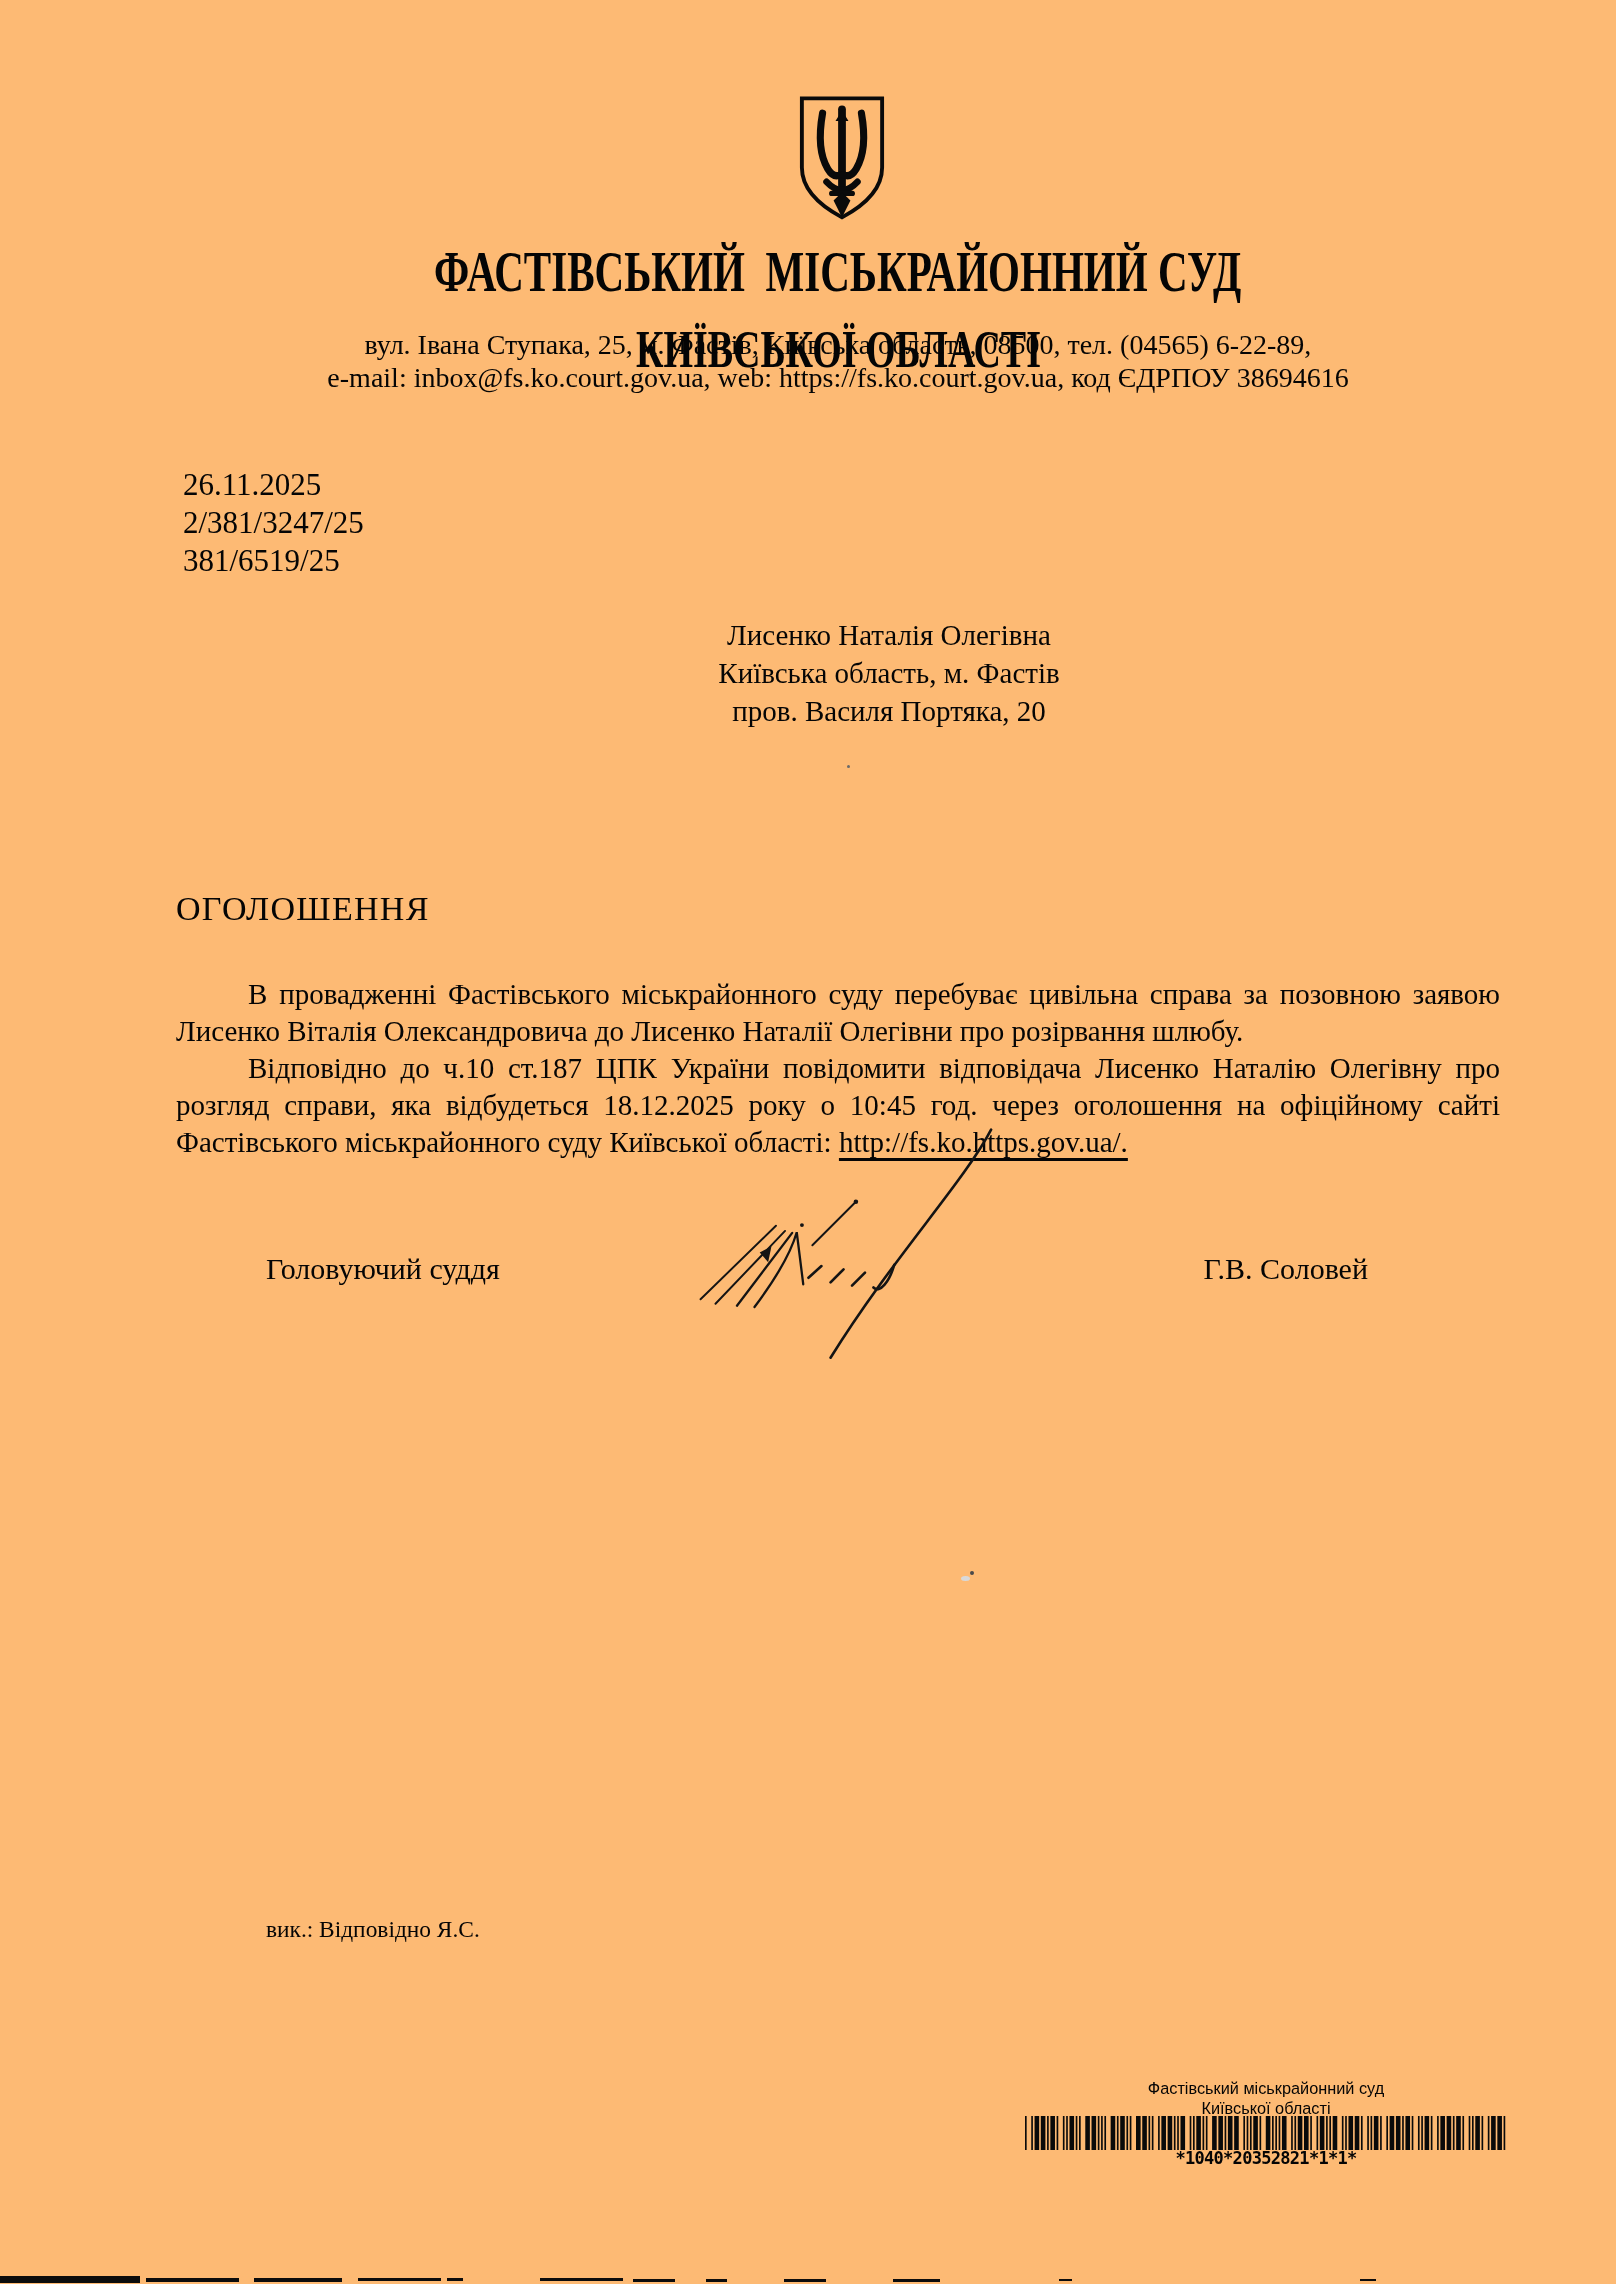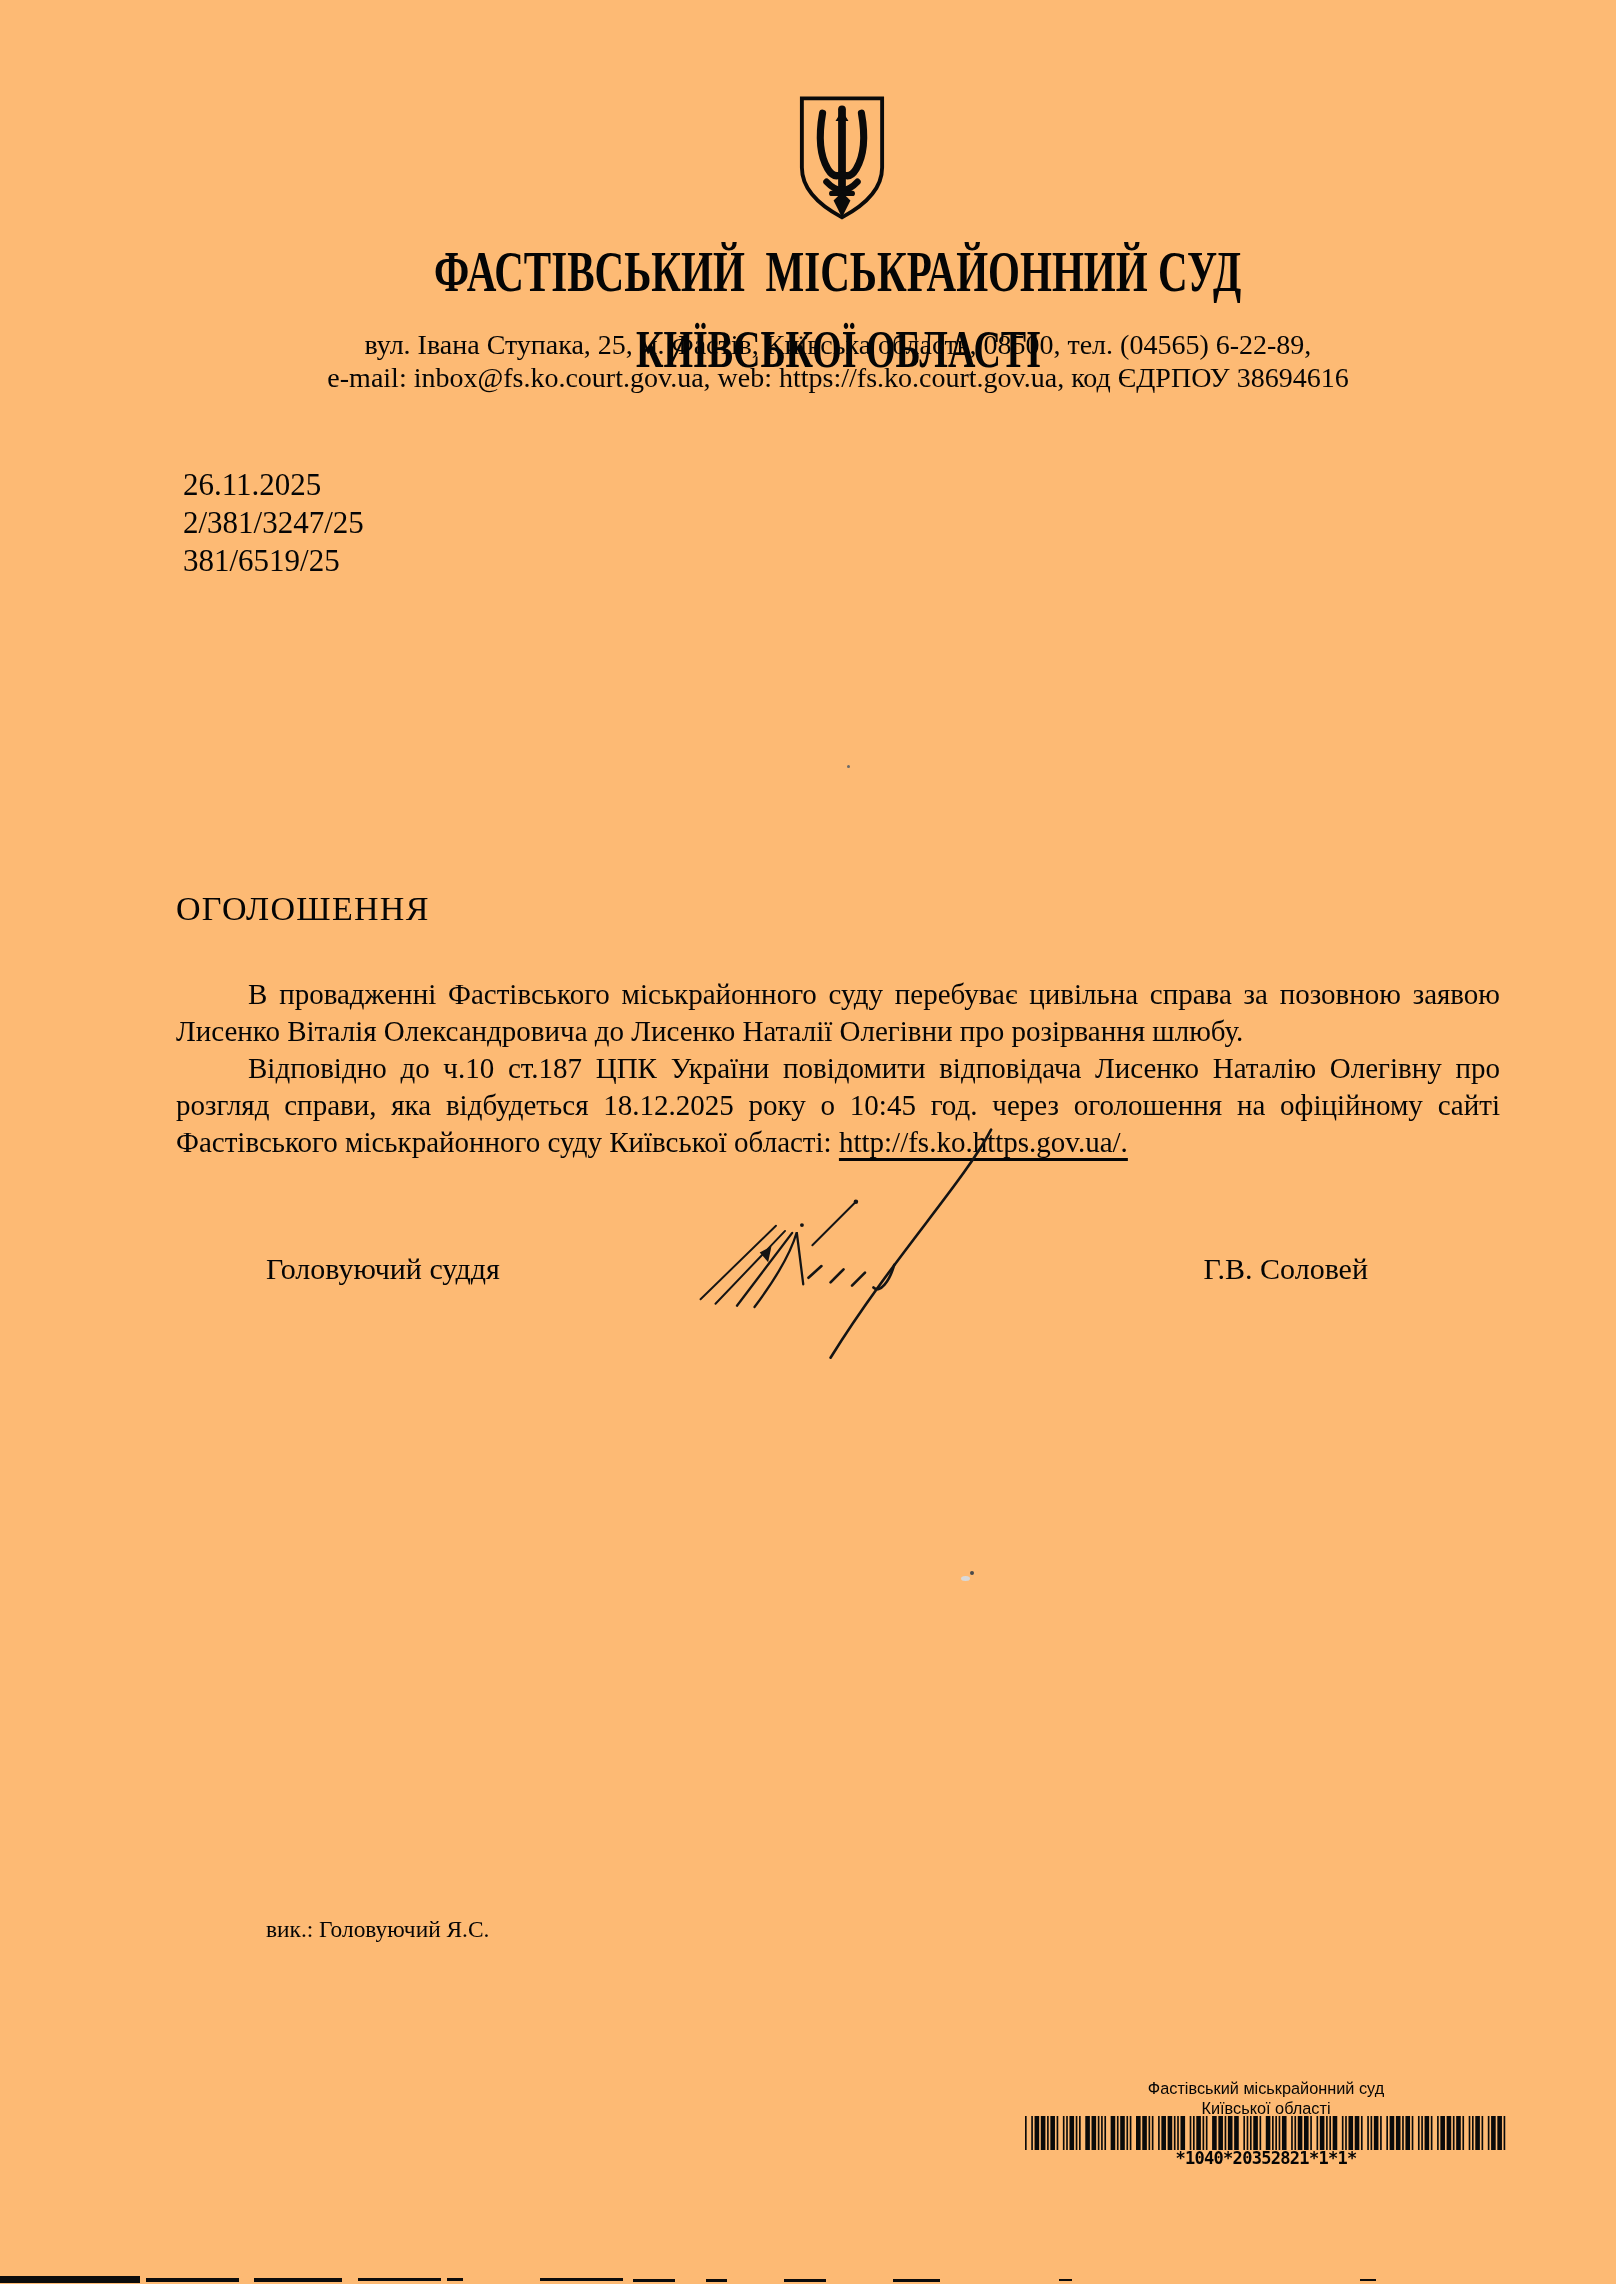--- a/index.html
+++ b/index.html
@@ -85,20 +85,25 @@
     <div>вул. Івана Ступака, 25, м. Фастів, Київська область, 08500, тел. (04565) 6-22-89,</div>
     <div>e-mail: inbox@fs.ko.court.gov.ua, web: https://fs.ko.court.gov.ua, код ЄДРПОУ 38694616</div>
   </div>
 
   <div class="abs refs">
     <div>26.11.2025</div>
     <div>2/381/3247/25</div>
     <div>381/6519/25</div>
   </div>
 
+  <div class="abs recipient">
+    <div>Лисенко Наталія Олегівна</div>
+    <div>Київська область, м. Фастів</div>
+    <div>пров. Василя Портяка, 20</div>
+  </div>
 
   <div class="abs speck speck1"></div>
 
   <div class="abs title">ОГОЛОШЕННЯ</div>
 
   <div class="abs body-text">
     <p>В провадженні Фастівського міськрайонного суду перебуває цивільна справа за позовною заявою Лисенко Віталія Олександровича до Лисенко Наталії Олегівни про розірвання шлюбу.</p>
     <p><span>Відповідно до ч.10 ст.187 ЦПК України повідомити відповідача Лисенко Наталію Олегівну про розгляд справи, яка відбудеться 18.12.2025 року о 10:45 год. через оголошення на офіційному сайті Фастівського міськрайонного суду Київської області: </span><span class="url">http://fs.ko.https.gov.ua/.</span></p>
   </div>
 
@@ -118,21 +123,21 @@
       <path d="M227,242 L247,222" stroke-width="4"></path>
       <path d="M260,247 L280,227" stroke-width="4"></path>
       <path d="M293,250 C303,260 318,240 325,215" stroke-width="4"></path>
       <path d="M199,185 L264,120" stroke-width="3"></path>
       <path d="M118,196 l18,-9 l-5,24 z" fill="#141414" stroke="none"></path>
       <circle cx="183" cy="154" r="3" fill="#141414" stroke="none"></circle>
       <circle cx="266" cy="118" r="3.5" fill="#141414" stroke="none"></circle>
     </g>
   </svg>
 
-  <div class="abs executor">вик.: Головуючий Я.С.</div>
+  <div class="abs executor">вик.: Відповідно Я.С.</div>
 
   <div class="abs speck speck2b"></div>
   <div class="abs speck speck2"></div>
 
   <div class="abs footer-text">
     <div>Фастівський міськрайонний суд</div>
     <div>Київської області</div>
   </div>
   <div class="abs barcode" id="barcode">
       <svg width="482" height="34" viewBox="0 0 744 53" preserveAspectRatio="none" xmlns="http://www.w3.org/2000/svg">

